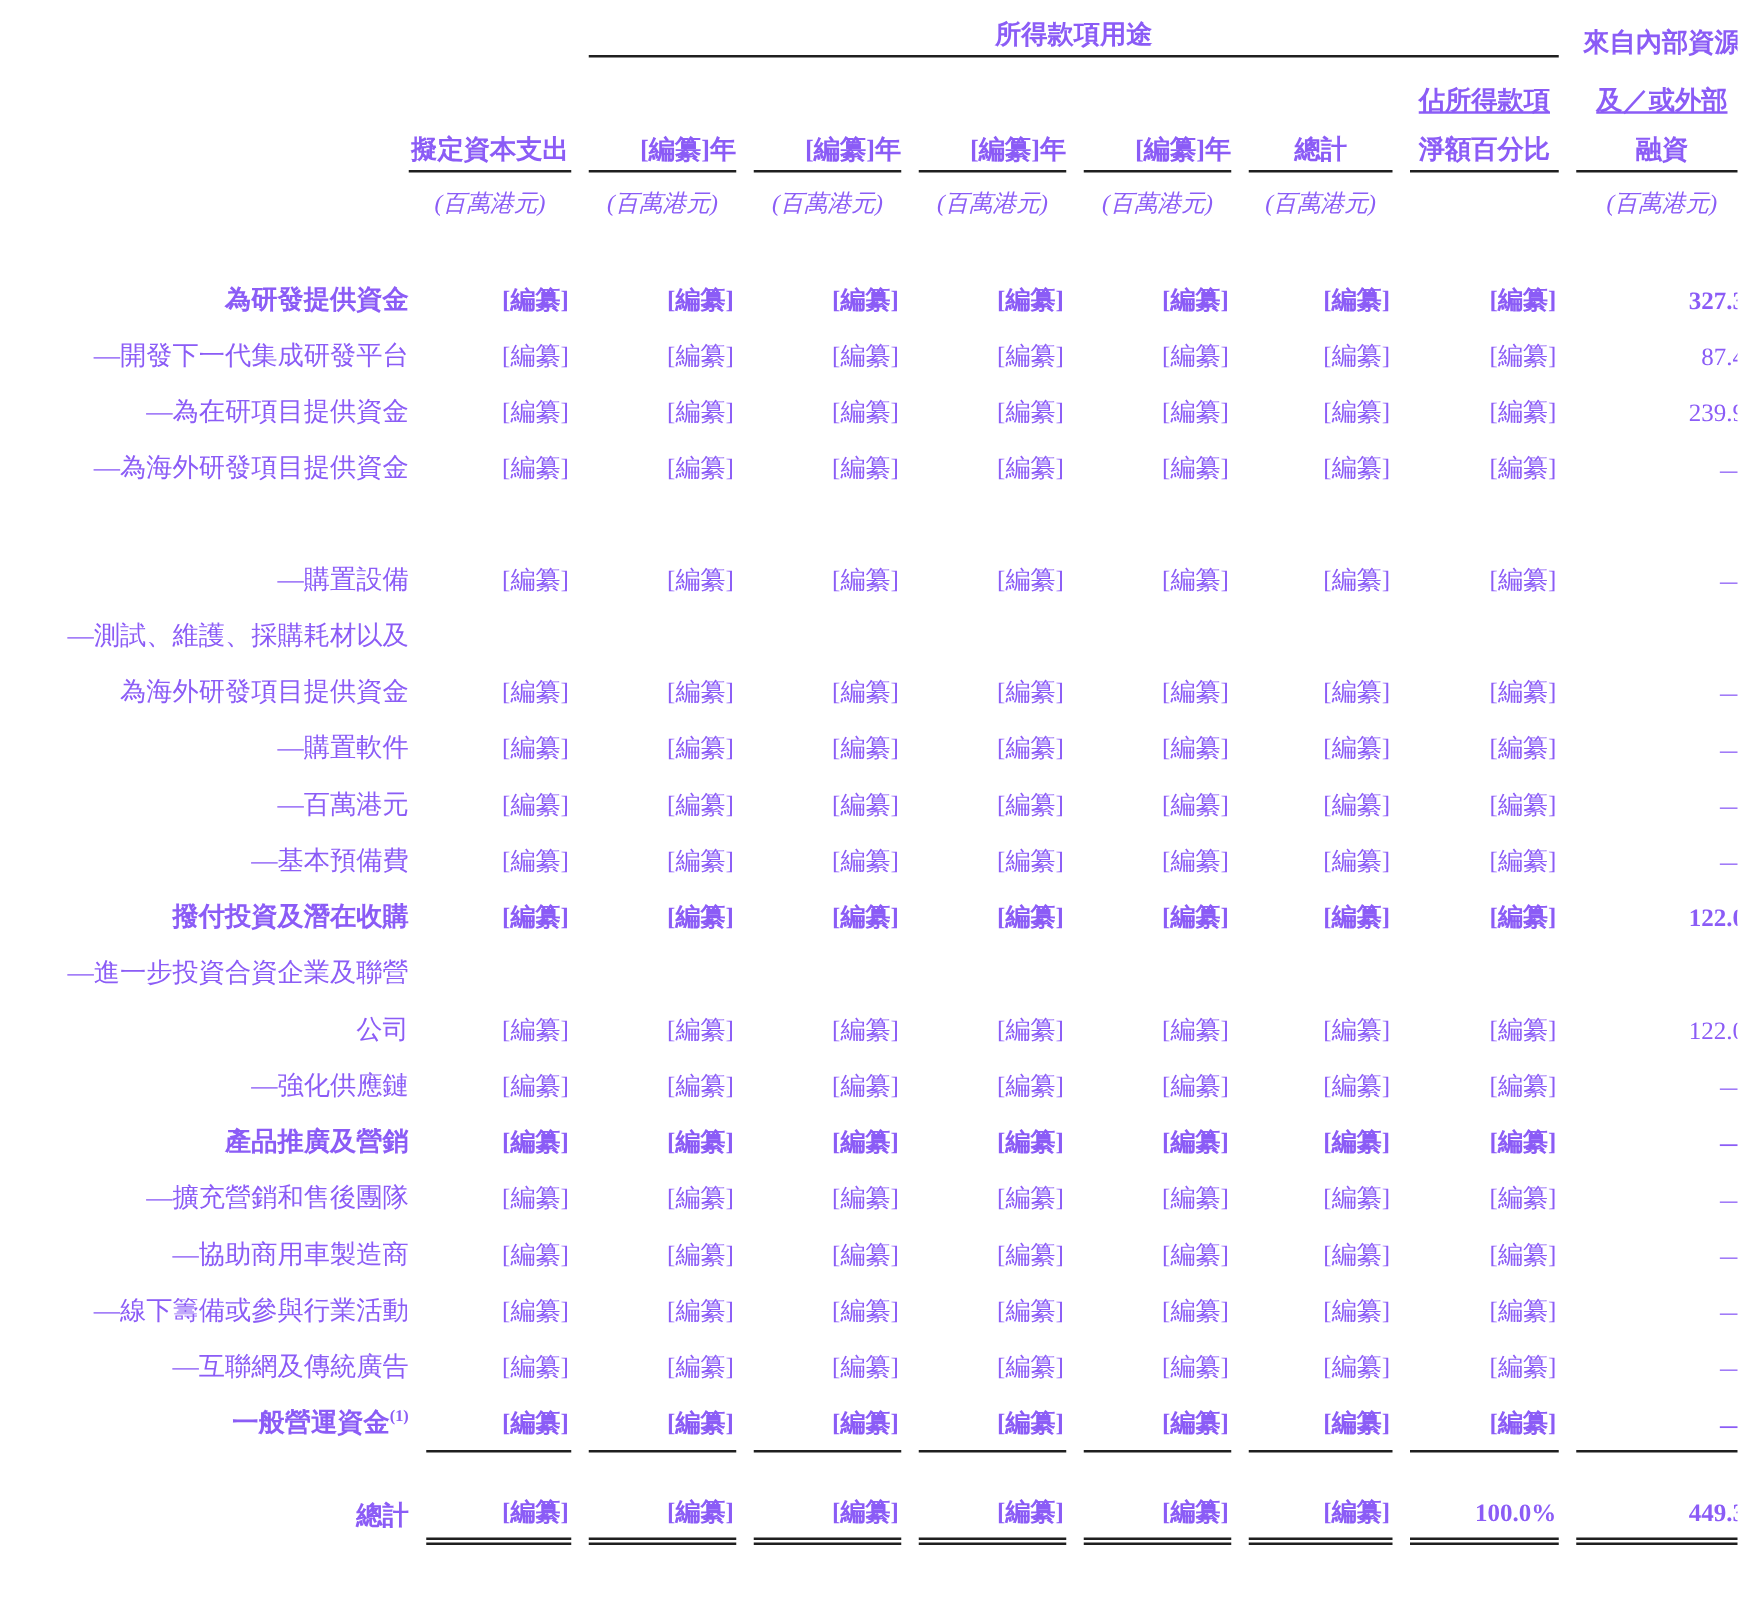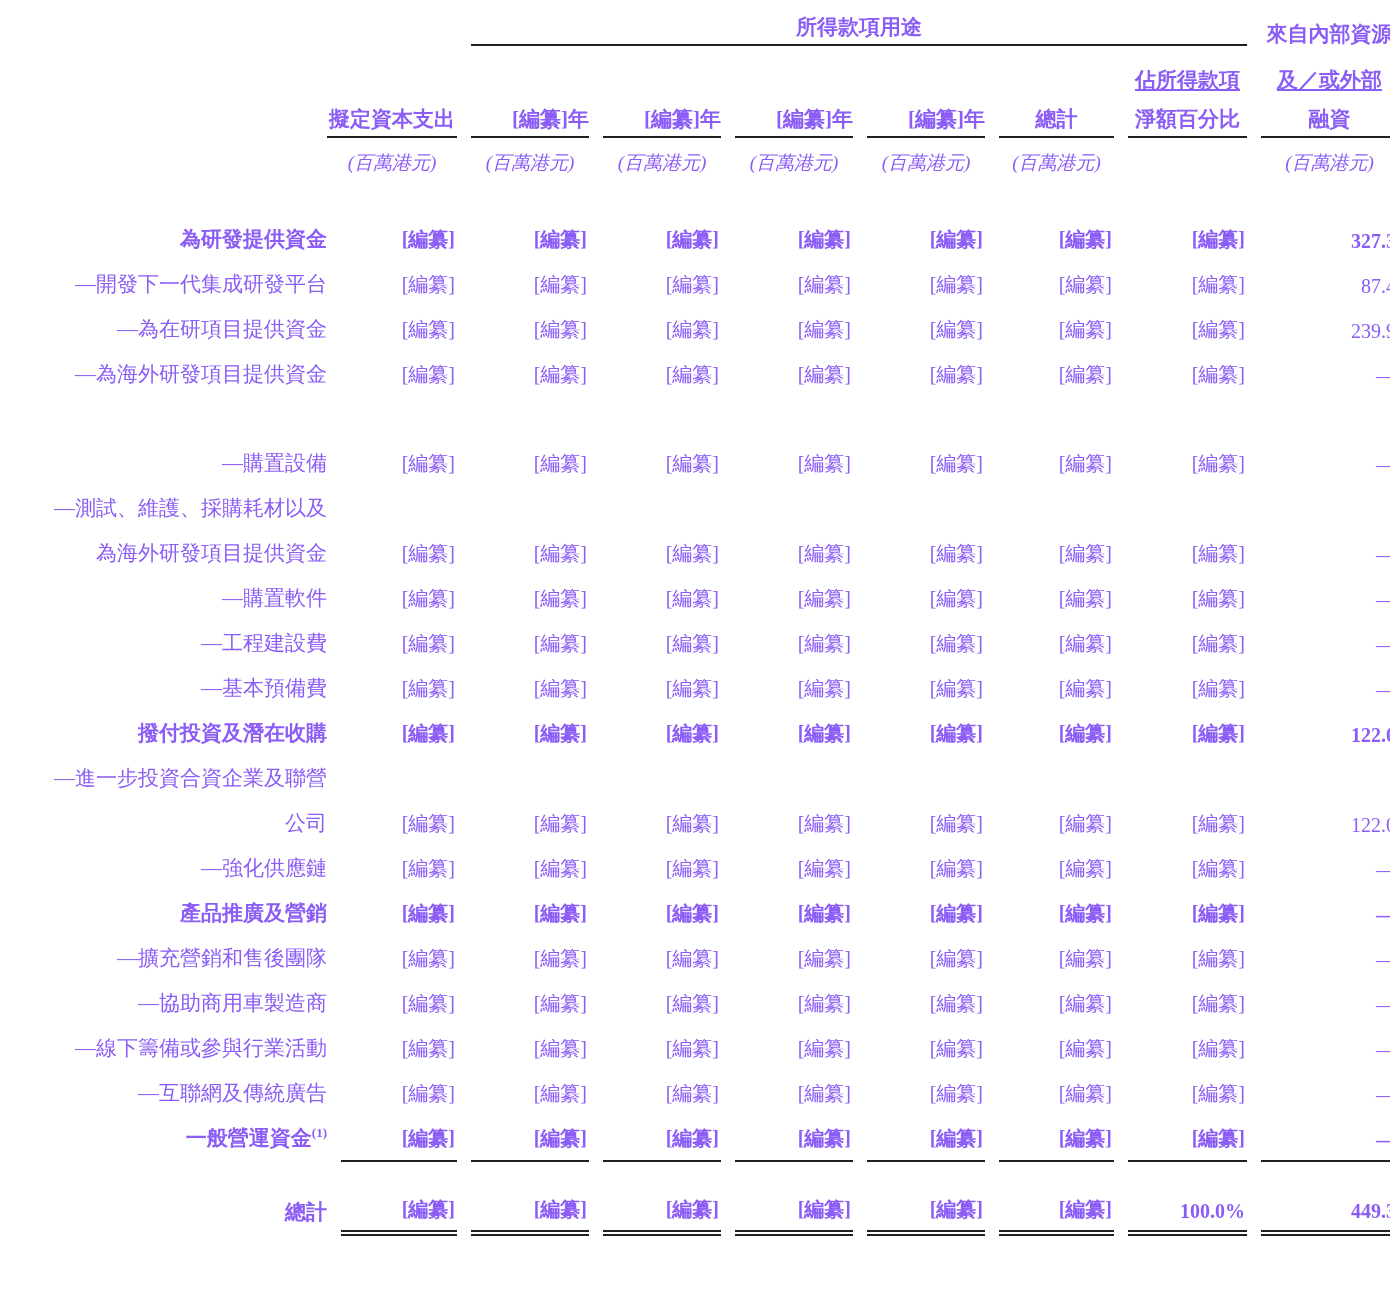--- a/index.html
+++ b/index.html
@@ -382,21 +382,21 @@
             <div class="cv">[編纂]</div>
           </td>
           <td class="val">
             <div class="cv">[編纂]</div>
           </td>
           <td class="val">
             <div class="cv">—</div>
           </td>
         </tr>
         <tr class="datarow sub">
-          <td class="lbl"><span class="dash">—</span><span>工程建設費</span></td>
+          <td class="lbl"><span class="dash">—</span><span>百萬港元</span></td>
           <td class="val">
             <div class="cv">[編纂]</div>
           </td>
           <td class="val">
             <div class="cv">[編纂]</div>
           </td>
           <td class="val">
             <div class="cv">[編纂]</div>
           </td>
           <td class="val">

